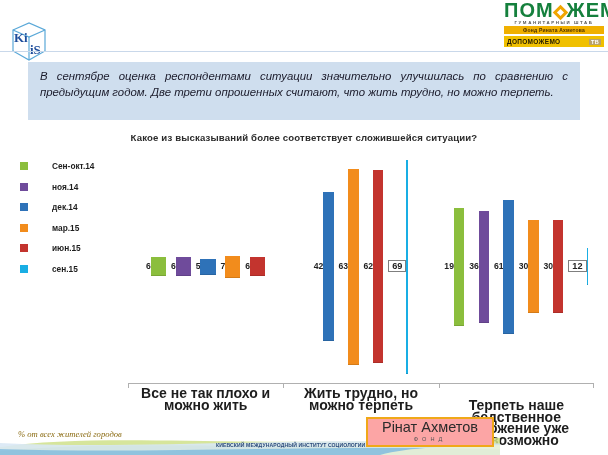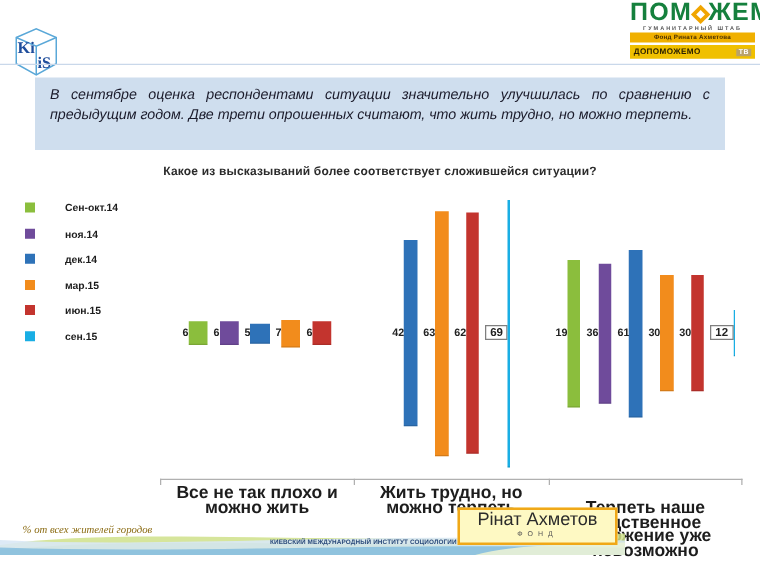--- a/index.html
+++ b/index.html
@@ -141,38 +141,38 @@
     position: absolute; left: 128px; top: 388px; width: 466px; height: 30px;
   }
   .cat-label {
     position: absolute; text-align: center;
     font-size: 14px; font-weight: bold; color: #1d1d1d;
     line-height: 11.5px;
   }
 
   
   #footer {
-    position: absolute; left: 0; bottom: 11px; width: 500px; height: 40px;
+    position: absolute; left: 0; bottom: 0; width: 500px; height: 40px;
     overflow: hidden;
     padding-left: 40px;
   }
   #footer-note {
     position: absolute; left: 18px; top: 14px;
     font-family: "Liberation Serif", serif;
     font-style: italic; font-size: 8.6px; color: #8a6a10;
     white-space: nowrap;
   }
   #footer-inst {
     position: absolute; left: 216px; top: 27px;
     font-size: 5.1px; color: #2a4a7a; letter-spacing: .1px;
     white-space: nowrap; font-weight: bold;
   }
   #ra-logo {
     position: absolute; right: 6px; top: 2px; width: 128px; height: 30px;
-    background: #fef9c3; border: 2px solid #f0a818;
+    background: #fca5a5; border: 2px solid #f0a818;
   }
   #ra-name {
     font-size: 14.5px; color: #2b2b2b; text-align: center;
     line-height: 18px; white-space: nowrap; margin-top: -1px;
   }
   #ra-sub {
     font-size: 5.6px; color: #555; text-align: center;
     letter-spacing: 4px; white-space: nowrap;
   }
   .wave { position: absolute; left: 0; bottom: 0; width: 608px; height: 30px; }

